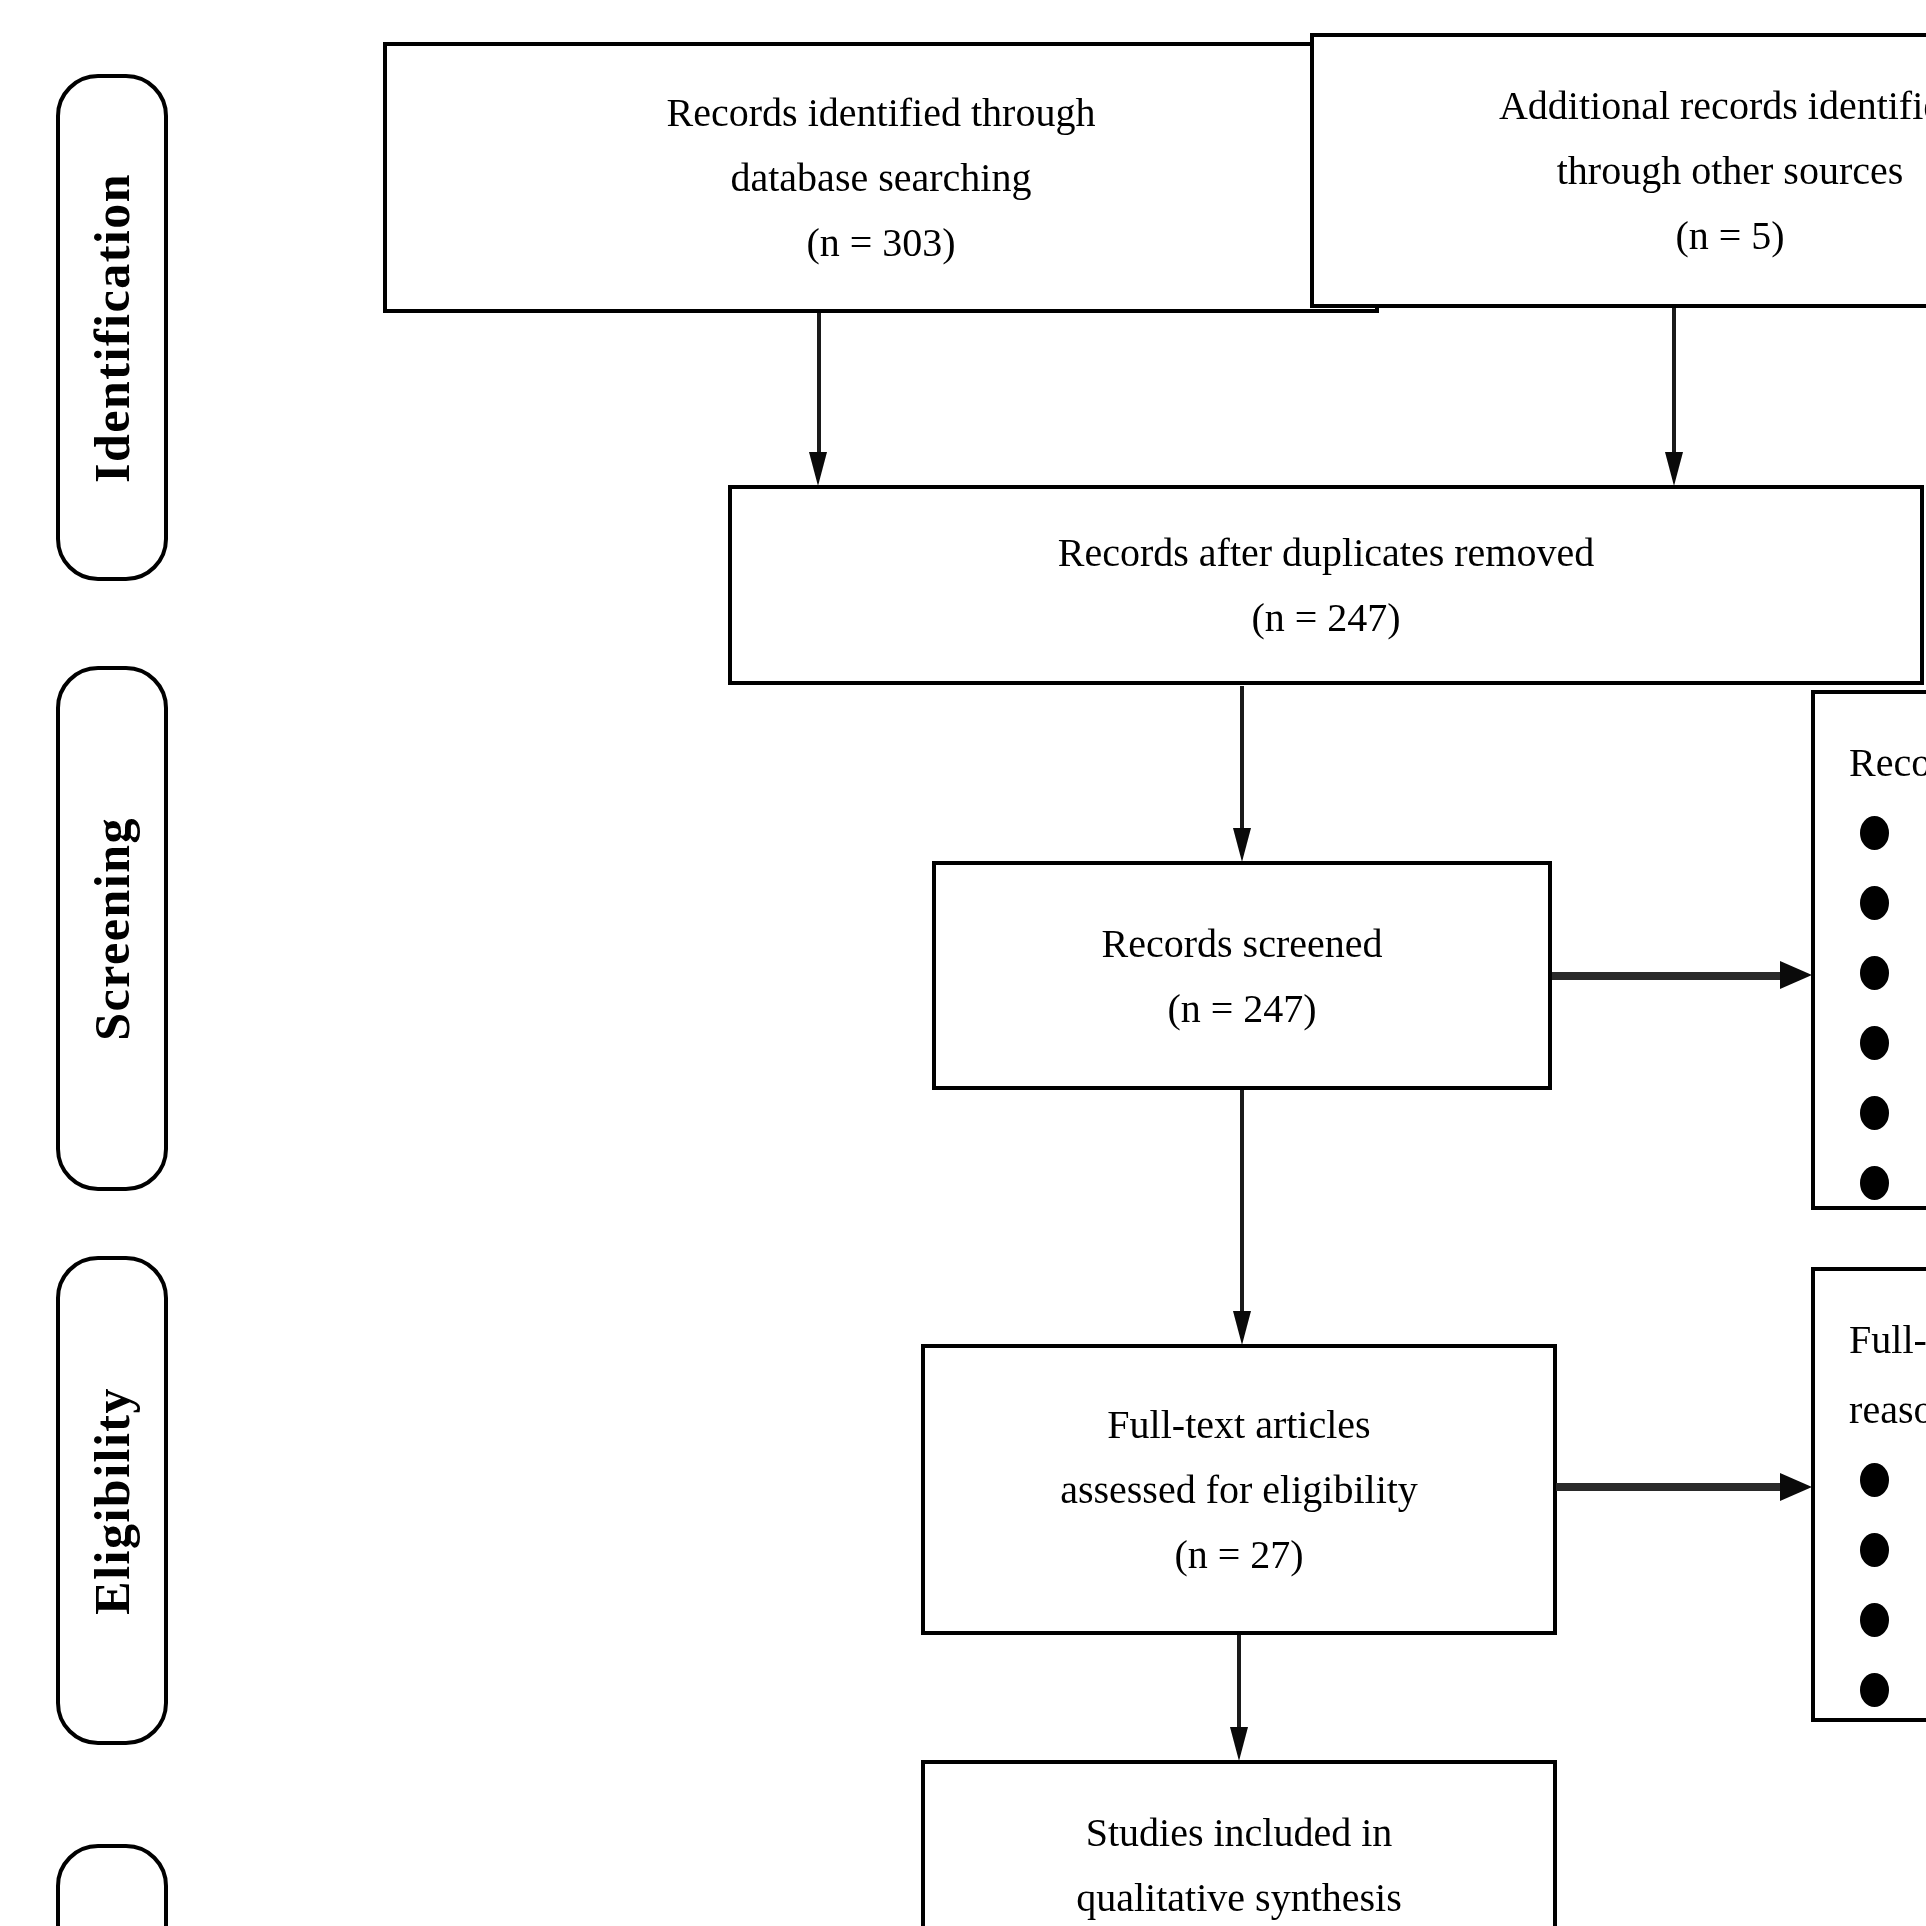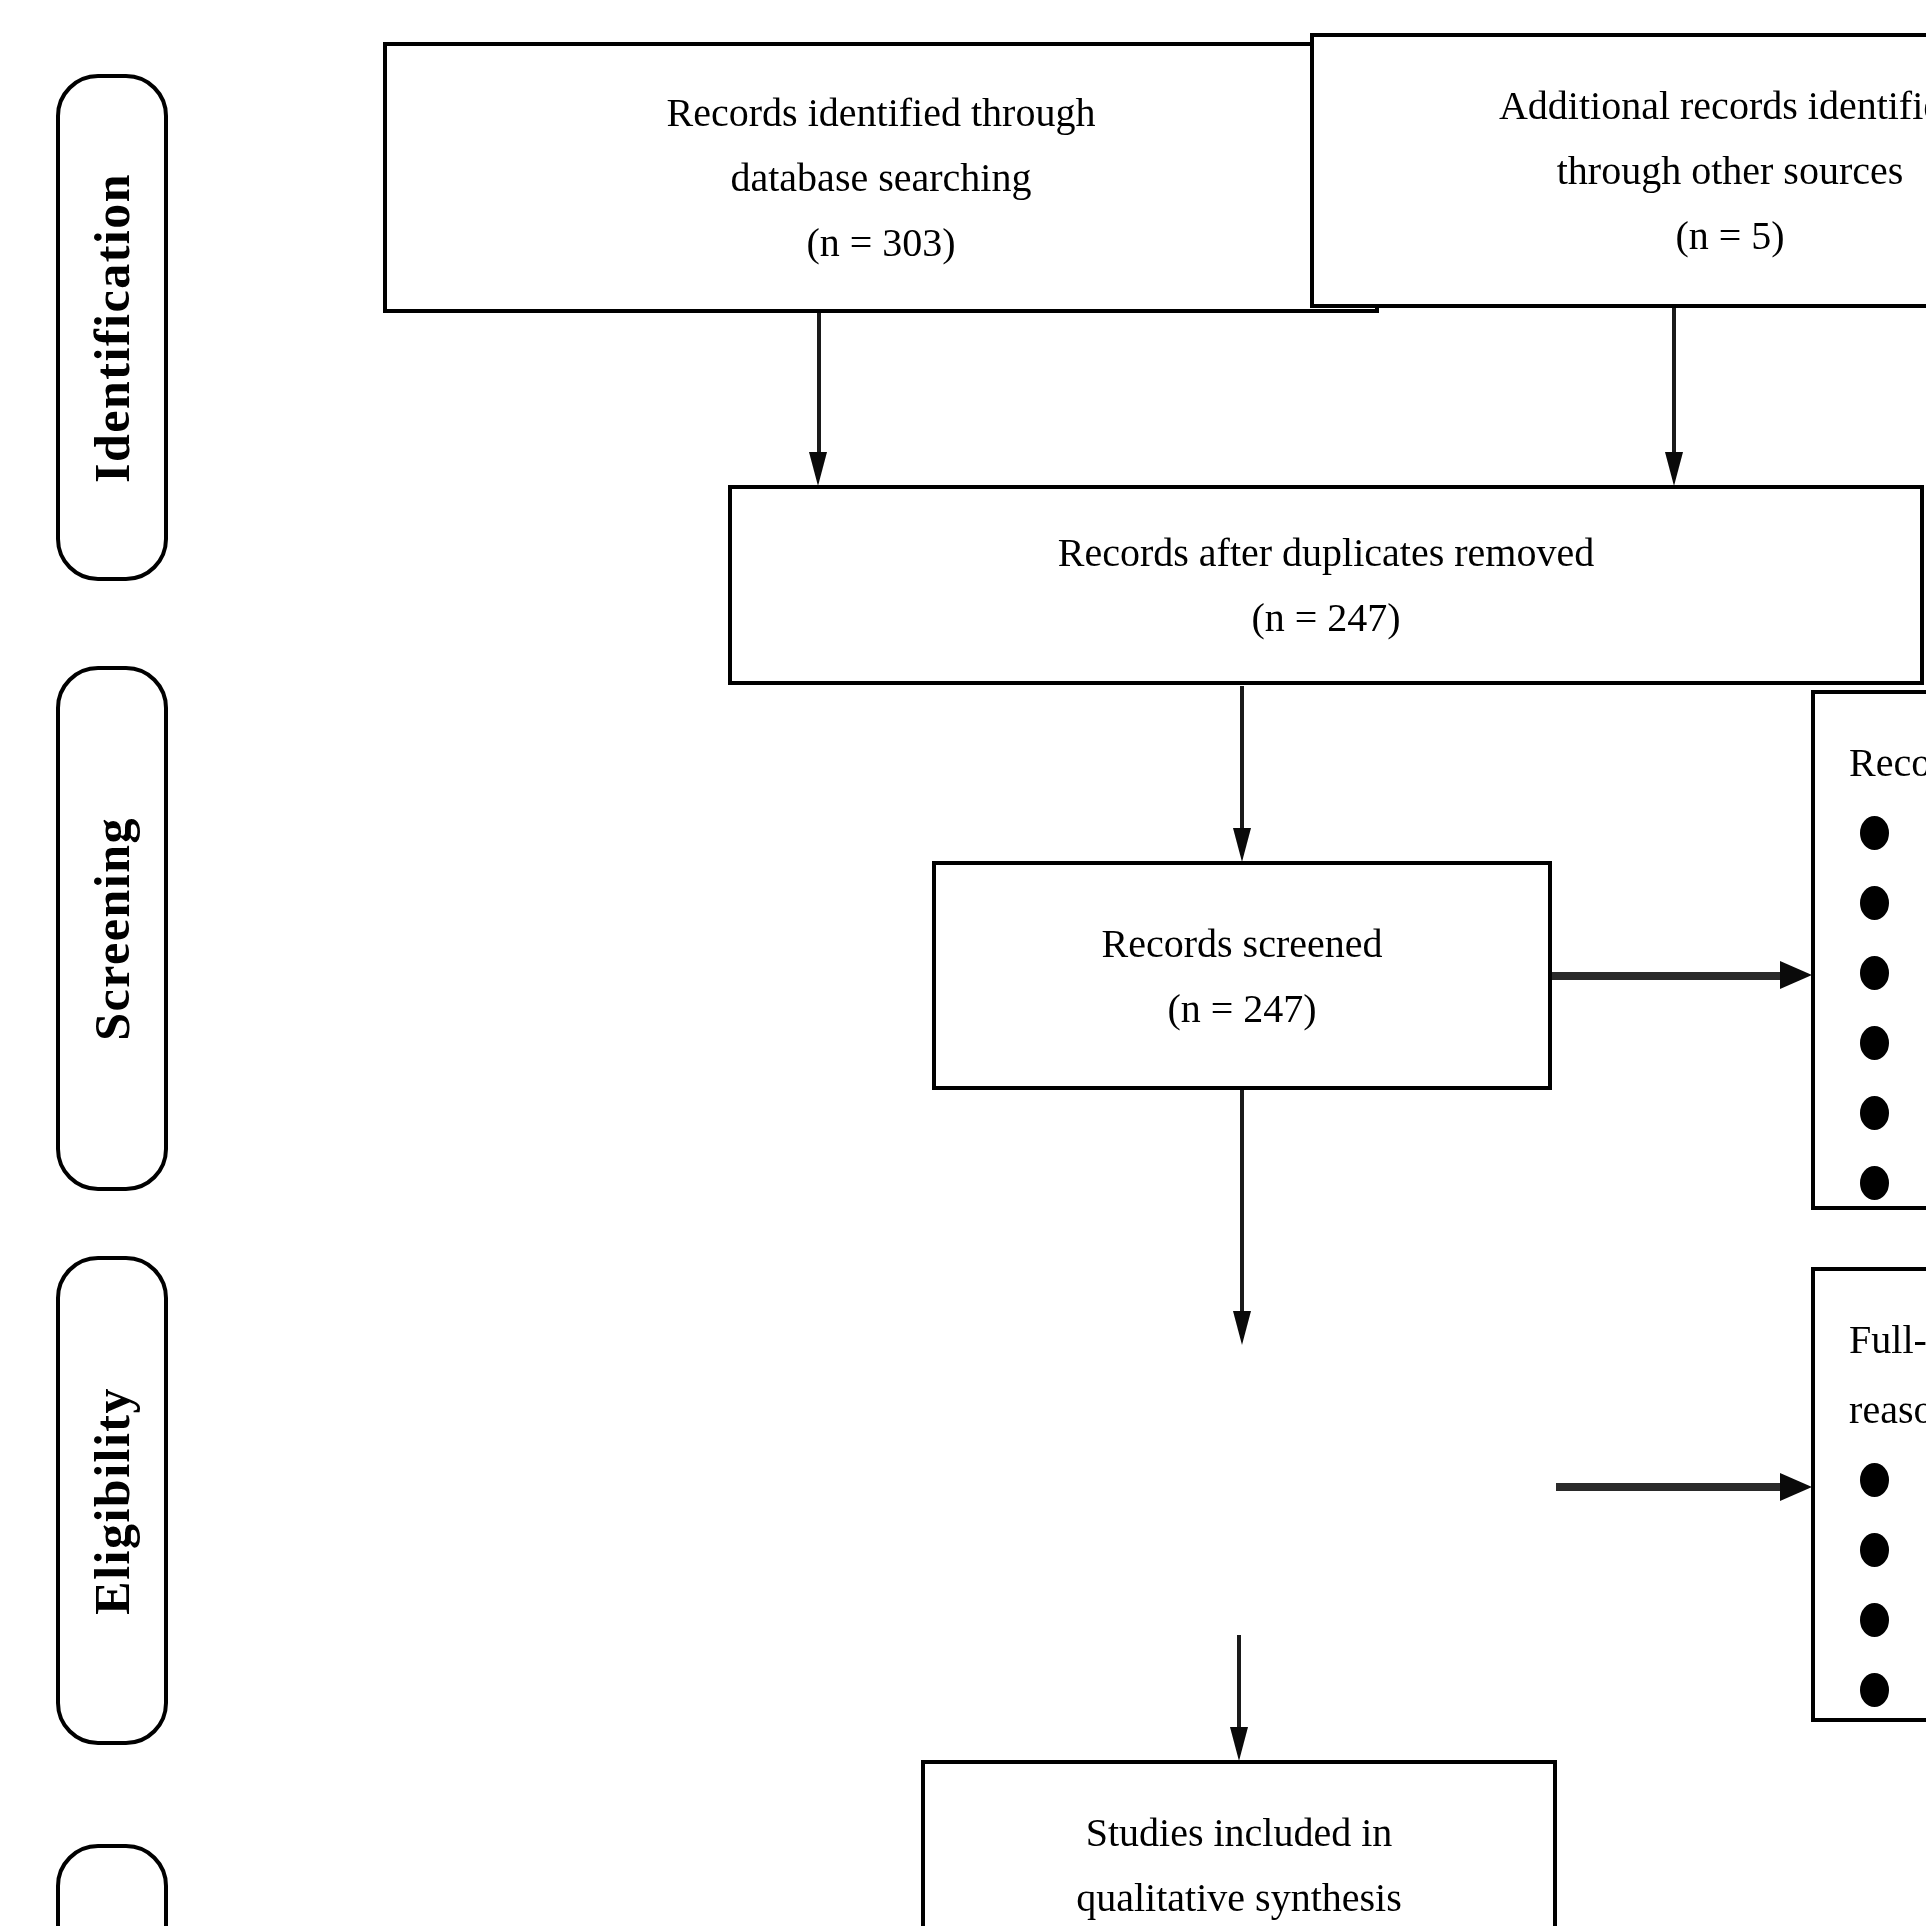--- a/index.html
+++ b/index.html
@@ -168,20 +168,25 @@
     <div class="ex-li">
       <span class="bullet"></span>
 
     </div>
     <div class="ex-li">
       <span class="bullet"></span>
 
     </div>
   </div>
 
+  <div class="fbox center" style="left:921px; top:1344px; width:636px; height:291px;">
+    <div class="btext">Full-text articles
+assessed for eligibility
+(n = 27)</div>
+  </div>
 
   <div class="fbox list" style="left:1811px; top:1267px; width:803px; height:455px;">
     <div class="ex-title">Full-text articles excluded, with
 reasons (n = 11)</div>
     <div class="ex-li">
       <span class="bullet"></span>
 
     </div>
     <div class="ex-li">
       <span class="bullet"></span>

